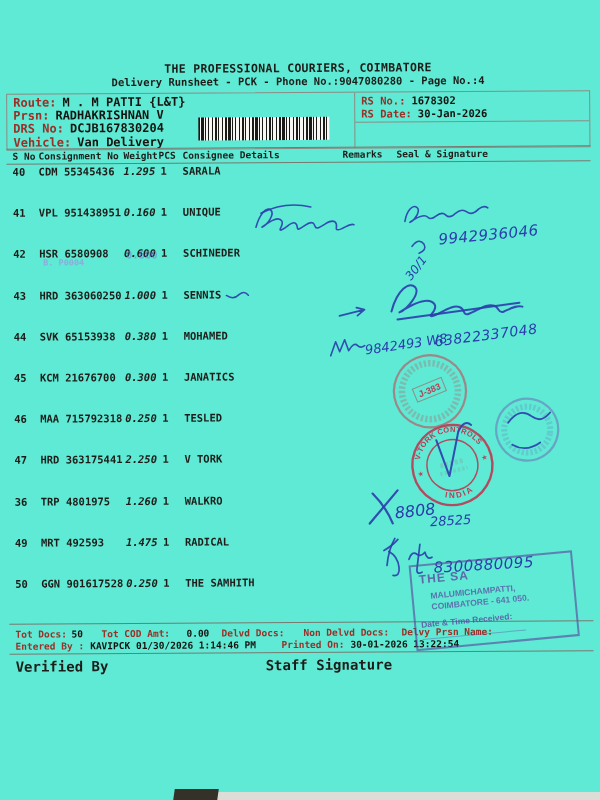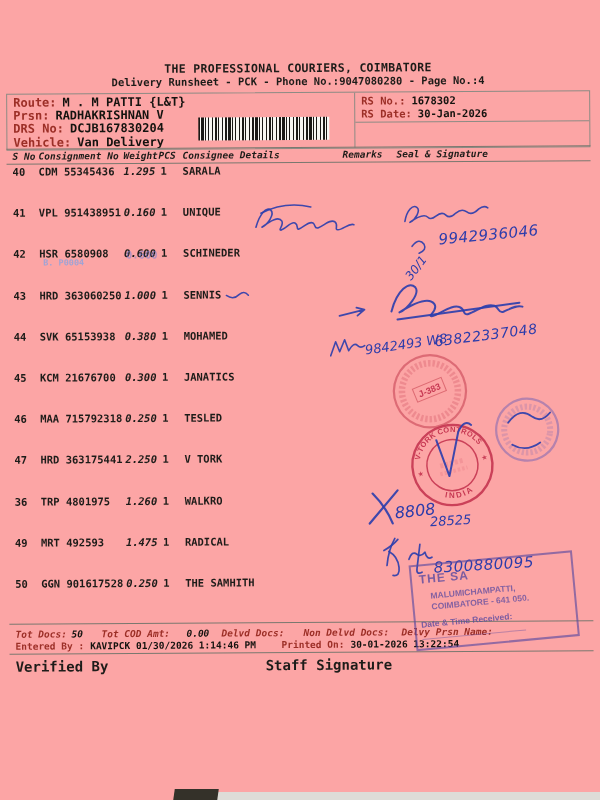--- a/index.html
+++ b/index.html
@@ -1,41 +1,41 @@
 <!DOCTYPE html>
 <html><head>
 <meta charset="utf-8">
 <style>
   html,body{margin:0;padding:0;background:#e9e8e4;}
-  .page{position:relative;width:600px;height:800px;background:#fca5a5;overflow:hidden;
+  .page{position:relative;width:600px;height:800px;background:#5eead4;overflow:hidden;
         font-family:"DejaVu Sans Mono","Liberation Mono",monospace;color:#1d1c19;}
   .tilt{position:absolute;inset:0;transform:rotate(-0.35deg);}
   .title{position:absolute;top:61px;left:0;right:0;text-align:center;font-size:11.5px;font-weight:700;letter-spacing:.3px;}
   .subtitle{position:absolute;top:75px;left:0;right:0;text-align:center;font-size:10.5px;font-weight:700;}
   .hbox{position:absolute;left:8px;right:8px;top:92px;height:55px;border:1px solid #8d8b84;}
   .hleft{position:absolute;left:6px;top:2px;font-size:12px;font-weight:700;line-height:13.2px;white-space:nowrap;}
   .hright{position:absolute;left:347px;top:0;bottom:0;right:0;border-left:1px solid #8d8b84;}
   .rsbox{border-bottom:1px solid #8d8b84;padding:2px 4px 1px 6px;font-size:10.5px;font-weight:700;line-height:13.2px;white-space:nowrap;}
   .lbl{color:#9c2f27;margin-right:6px;}
   .val{color:#14130f;}
   .barcode{position:absolute;left:200px;top:117px;width:131px;height:23px;
     background:repeating-linear-gradient(90deg,#1a1916 0 1.5px,#f7f6f2 1.5px 3px,#1a1916 3px 5.5px,#f7f6f2 5.5px 6.5px,#1a1916 6.5px 7.5px,#f7f6f2 7.5px 10px,#1a1916 10px 11px,#f7f6f2 11px 13.5px);}
   .thead{position:absolute;left:8px;right:8px;top:147px;height:14px;border-top:1px solid #7a786f;border-bottom:1px solid #7a786f;font-size:9.5px;font-weight:700;}
-  .thead span{position:absolute;top:1px;white-space:nowrap;font-style:italic;}
+  .thead span{position:absolute;top:1px;white-space:nowrap;}
   .th-sno{left:6px}.th-con{left:32px}.th-wt{left:117px}.th-pcs{left:152px}.th-name{left:176px}.th-rem{left:336px}.th-seal{left:390px}
   .tbody{position:absolute;left:14px;right:8px;top:164px;}
   .trow{height:41.2px;font-size:10.5px;font-weight:700;white-space:nowrap;}
   .c-sno{display:inline-block;width:26px;}
   .c-con{display:inline-block;width:85px;}
   .c-wt{display:inline-block;width:37px;font-style:italic;}
   .c-pcs{display:inline-block;width:22px;}
   .c-name{display:inline-block;}
   .foot{position:absolute;left:8px;right:8px;top:622px;height:60px;border-top:1px solid #7a786f;font-size:9.5px;font-weight:700;}
   .foot span{white-space:nowrap;}
-  .f1 span{position:absolute;top:4px;font-style:italic;}
+  .f1 span{position:absolute;top:4px;}
   .fl-totdocs{left:6px}.fv-totdocs{left:62px}.fl-cod{left:92px}.fv-cod{left:177px}
   .fl-delvd{left:212px}.fl-nondelvd{left:294px}.fl-delvy{left:392px}
   .f2{position:absolute;top:16px;left:6px;}
   .f2b{position:absolute;top:16px;left:272px;}
   .fsep{position:absolute;left:0;right:0;top:29px;border-top:1px solid #7a786f;}
   .f3 span{position:absolute;top:34px;font-size:14px;text-align:right;}
   .f-verified{left:6px}.f-staffsig{left:256px}
   .ink{position:absolute;inset:0;z-index:10;pointer-events:none;}
   .pen{fill:none;stroke:#2e3fad;stroke-linecap:round;stroke-linejoin:round;opacity:.92;}
   .hw{fill:#2c3cab;font-family:"DejaVu Sans",sans-serif;font-style:italic;font-weight:400;}

